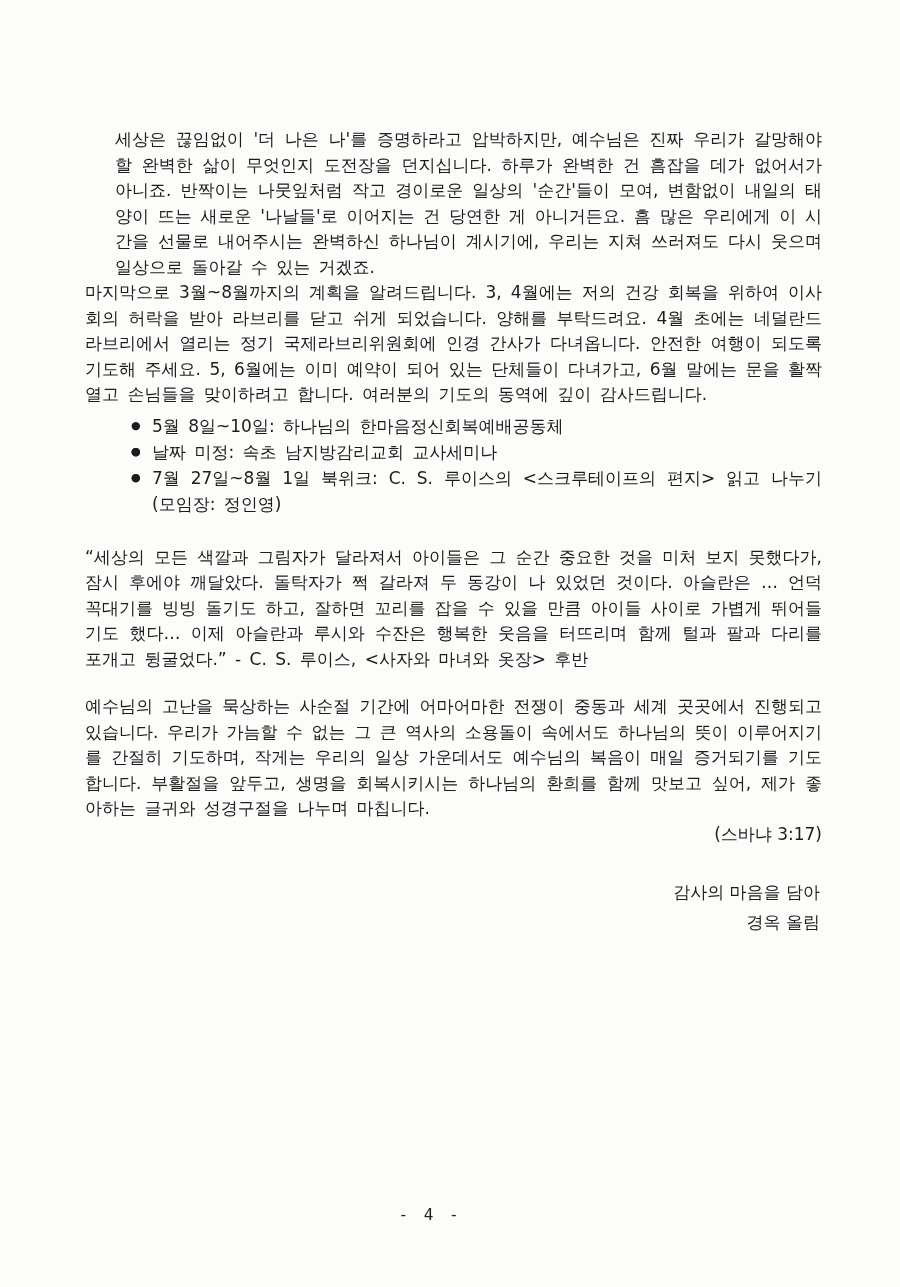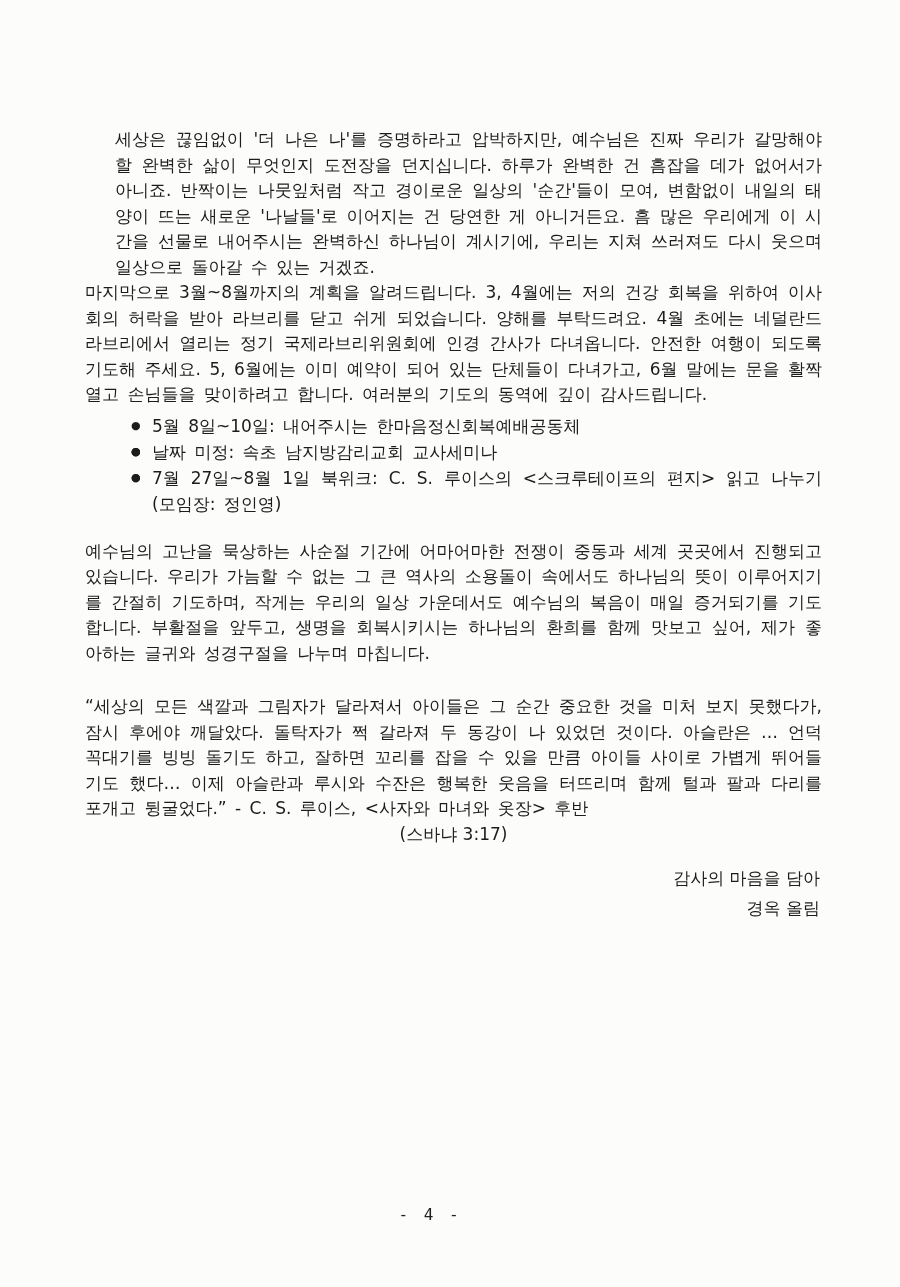--- a/index.html
+++ b/index.html
@@ -48,24 +48,24 @@
     font-size: 11px;
     line-height: 26px;
   }
   .lent { margin-top: 22px; }
   .quote { margin-top: 28px; }
   .quote2 { margin-top: 29px; }
   .ref {
     margin: 0;
     font-size: 17px;
     line-height: 25.5px;
-    text-align: center;
+    text-align: right;
   }
   .closing {
-    margin-top: 16px;
+    margin-top: 30px;
     text-align: right;
     font-size: 17px;
     line-height: 30px;
     padding-right: 2px;
   }
   .pagenum {
     position: absolute;
     left: 0;
     right: 40px;
     top: 1205px;
@@ -82,44 +82,44 @@
 <div class="page">
   <div class="content">
 
     <p class="para indent">세상은 끊임없이 '더 나은 나'를 증명하라고 압박하지만, 예수님은 진짜 우리가 갈망해야 할 완벽한 삶이 무엇인지 도전장을 던지십니다. 하루가 완벽한 건 흠잡을 데가 없어서가 아니죠. 반짝이는 나뭇잎처럼 작고 경이로운 일상의 '순간'들이 모여, 변함없이 내일의 태양이 뜨는 새로운 '나날들'로 이어지는 건 당연한 게 아니거든요. 흠 많은 우리에게 이 시간을 선물로 내어주시는 완벽하신 하나님이 계시기에, 우리는 지쳐 쓰러져도 다시 웃으며 일상으로 돌아갈 수 있는 거겠죠.</p>
 
     <p class="para plans">마지막으로 3월~8월까지의 계획을 알려드립니다. 3, 4월에는 저의 건강 회복을 위하여 이사회의 허락을 받아 라브리를 닫고 쉬게 되었습니다. 양해를 부탁드려요. 4월 초에는 네덜란드 라브리에서 열리는 정기 국제라브리위원회에 인경 간사가 다녀옵니다. 안전한 여행이 되도록 기도해 주세요. 5, 6월에는 이미 예약이 되어 있는 단체들이 다녀가고, 6월 말에는 문을 활짝 열고 손님들을 맞이하려고 합니다. 여러분의 기도의 동역에 깊이 감사드립니다.</p>
 
     <ul class="schedule">
       <li>
         <span class="bullet">●</span>
-        <span>5월 8일~10일: 내어주시는 한마음정신회복예배공동체</span>
+        <span>5월 8일~10일: 하나님의 한마음정신회복예배공동체</span>
       </li>
       <li>
         <span class="bullet">●</span>
       </li>
       <li>
         <span class="bullet">●</span>
       </li>
       <li>
         <span class="bullet">●</span>
         <span>날짜 미정: 속초 남지방감리교회 교사세미나</span>
       </li>
       <li>
         <span class="bullet">●</span>
       </li>
       <li>
         <span class="bullet">●</span>
         <span>7월 27일~8월 1일 북위크: C. S. 루이스의 &lt;스크루테이프의 편지&gt; 읽고 나누기 (모임장: 정인영)</span>
       </li>
     </ul>
 
+    <p class="para quote">“세상의 모든 색깔과 그림자가 달라져서 아이들은 그 순간 중요한 것을 미처 보지 못했다가, 잠시 후에야 깨달았다. 돌탁자가 쩍 갈라져 두 동강이 나 있었던 것이다. 아슬란은 … 언덕 꼭대기를 빙빙 돌기도 하고, 잘하면 꼬리를 잡을 수 있을 만큼 아이들 사이로 가볍게 뛰어들기도 했다… 이제 아슬란과 루시와 수잔은 행복한 웃음을 터뜨리며 함께 털과 팔과 다리를 포개고 뒹굴었다.” - C. S. 루이스, &lt;사자와 마녀와 옷장&gt; 후반</p>
+
     <p class="para lent">예수님의 고난을 묵상하는 사순절 기간에 어마어마한 전쟁이 중동과 세계 곳곳에서 진행되고 있습니다. 우리가 가늠할 수 없는 그 큰 역사의 소용돌이 속에서도 하나님의 뜻이 이루어지기를 간절히 기도하며, 작게는 우리의 일상 가운데서도 예수님의 복음이 매일 증거되기를 기도합니다. 부활절을 앞두고, 생명을 회복시키시는 하나님의 환희를 함께 맛보고 싶어, 제가 좋아하는 글귀와 성경구절을 나누며 마칩니다.</p>
-
-    <p class="para quote">“세상의 모든 색깔과 그림자가 달라져서 아이들은 그 순간 중요한 것을 미처 보지 못했다가, 잠시 후에야 깨달았다. 돌탁자가 쩍 갈라져 두 동강이 나 있었던 것이다. 아슬란은 … 언덕 꼭대기를 빙빙 돌기도 하고, 잘하면 꼬리를 잡을 수 있을 만큼 아이들 사이로 가볍게 뛰어들기도 했다… 이제 아슬란과 루시와 수잔은 행복한 웃음을 터뜨리며 함께 털과 팔과 다리를 포개고 뒹굴었다.” - C. S. 루이스, &lt;사자와 마녀와 옷장&gt; 후반</p>
 
 
     <p class="ref">(스바냐 3:17)</p>
 
     <div class="closing">
       <div>감사의 마음을 담아</div>
       <div>경옥 올림</div>
     </div>
 
   </div>

